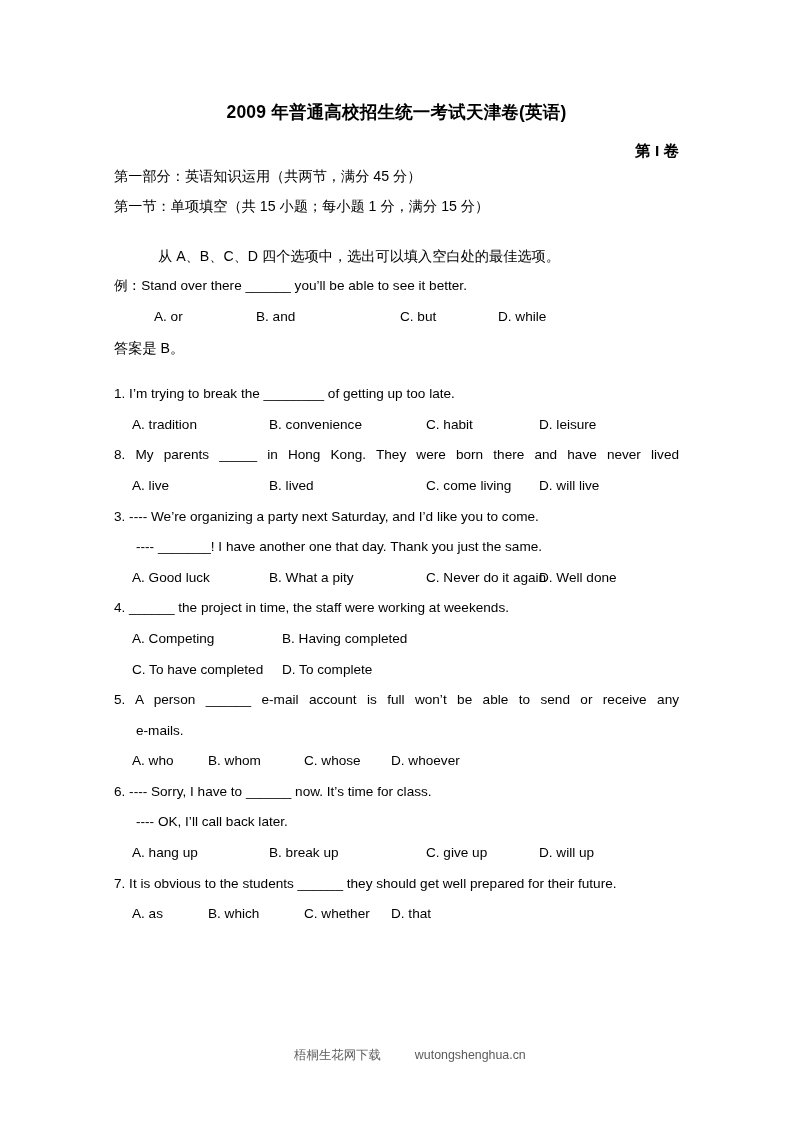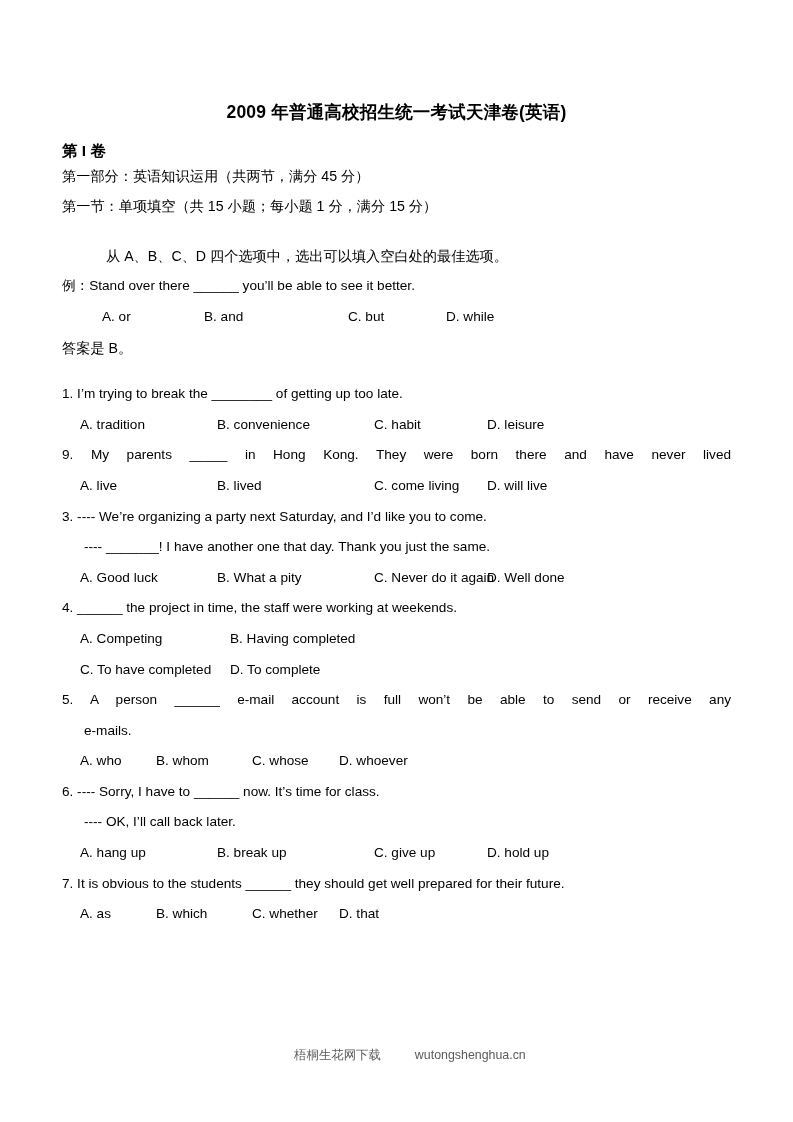--- a/index.html
+++ b/index.html
@@ -14,36 +14,36 @@
     font-family: "Liberation Sans", "DejaVu Sans", sans-serif;
     color: #000000;
     overflow: hidden;
   }
   .page {
     position: absolute;
     left: 0; top: 0;
     width: 793px;
     height: 813px;
     box-sizing: border-box;
-    padding: 0 62px;
+    padding: 0 114px;
   }
   
   .doc-title {
     margin: 0;
     padding-top: 102px;
     text-align: center;
     font-size: 17.5px;
     font-weight: bold;
     letter-spacing: 0.2px;
     line-height: 1.2;
   }
   .section-title {
     margin: 0;
     padding-top: 19px;
-    text-align: left;
+    text-align: right;
     font-size: 15.5px;
     font-weight: bold;
     line-height: 1.2;
   }
   
   .ln {
     font-size: 13.6px;
     line-height: 30.6px;
     white-space: pre-wrap;
     margin: 0;
@@ -144,21 +144,21 @@
 
   <div class="ln">1. I’m trying to break the ________ of getting up too late.</div>
   <div class="opts w">
     <span class="opt o1">A. tradition</span>
     <span class="opt o2">B. convenience</span>
     <span class="opt o3">C. habit</span>
     <span class="opt o4">D. leisure</span>
   </div>
 
   <div class="stem-just">
-    <span class="head">9. My parents _____ in Hong Kong. They were born there and have never lived</span>
+    <span class="head">8. My parents _____ in Hong Kong. They were born there and have never lived</span>
   </div>
   <div class="opts w">
     <span class="opt o1">A. live</span>
     <span class="opt o2">B. lived</span>
     <span class="opt o3">C. come living</span>
     <span class="opt o4">D. will live</span>
   </div>
 
   <div class="ln">3. ---- We’re organizing a party next Saturday, and I’d like you to come.</div>
   <div class="ln indent1">---- _______! I have another one that day. Thank you just the same.</div>
@@ -189,21 +189,21 @@
     <span class="opt o3">C. whose</span>
     <span class="opt o4">D. whoever</span>
   </div>
 
   <div class="ln">6. ---- Sorry, I have to ______ now. It’s time for class.</div>
   <div class="ln indent1">---- OK, I’ll call back later.</div>
   <div class="opts w">
     <span class="opt o1">A. hang up</span>
     <span class="opt o2">B. break up</span>
     <span class="opt o3">C. give up</span>
-    <span class="opt o4">D. hold up</span>
+    <span class="opt o4">D. will up</span>
   </div>
 
   <div class="ln">7. It is obvious to the students ______ they should get well prepared for their future.</div>
   <div class="opts n">
     <span class="opt o1">A. as</span>
     <span class="opt o2">B. which</span>
     <span class="opt o3">C. whether</span>
     <span class="opt o4">D. that</span>
   </div>
 

